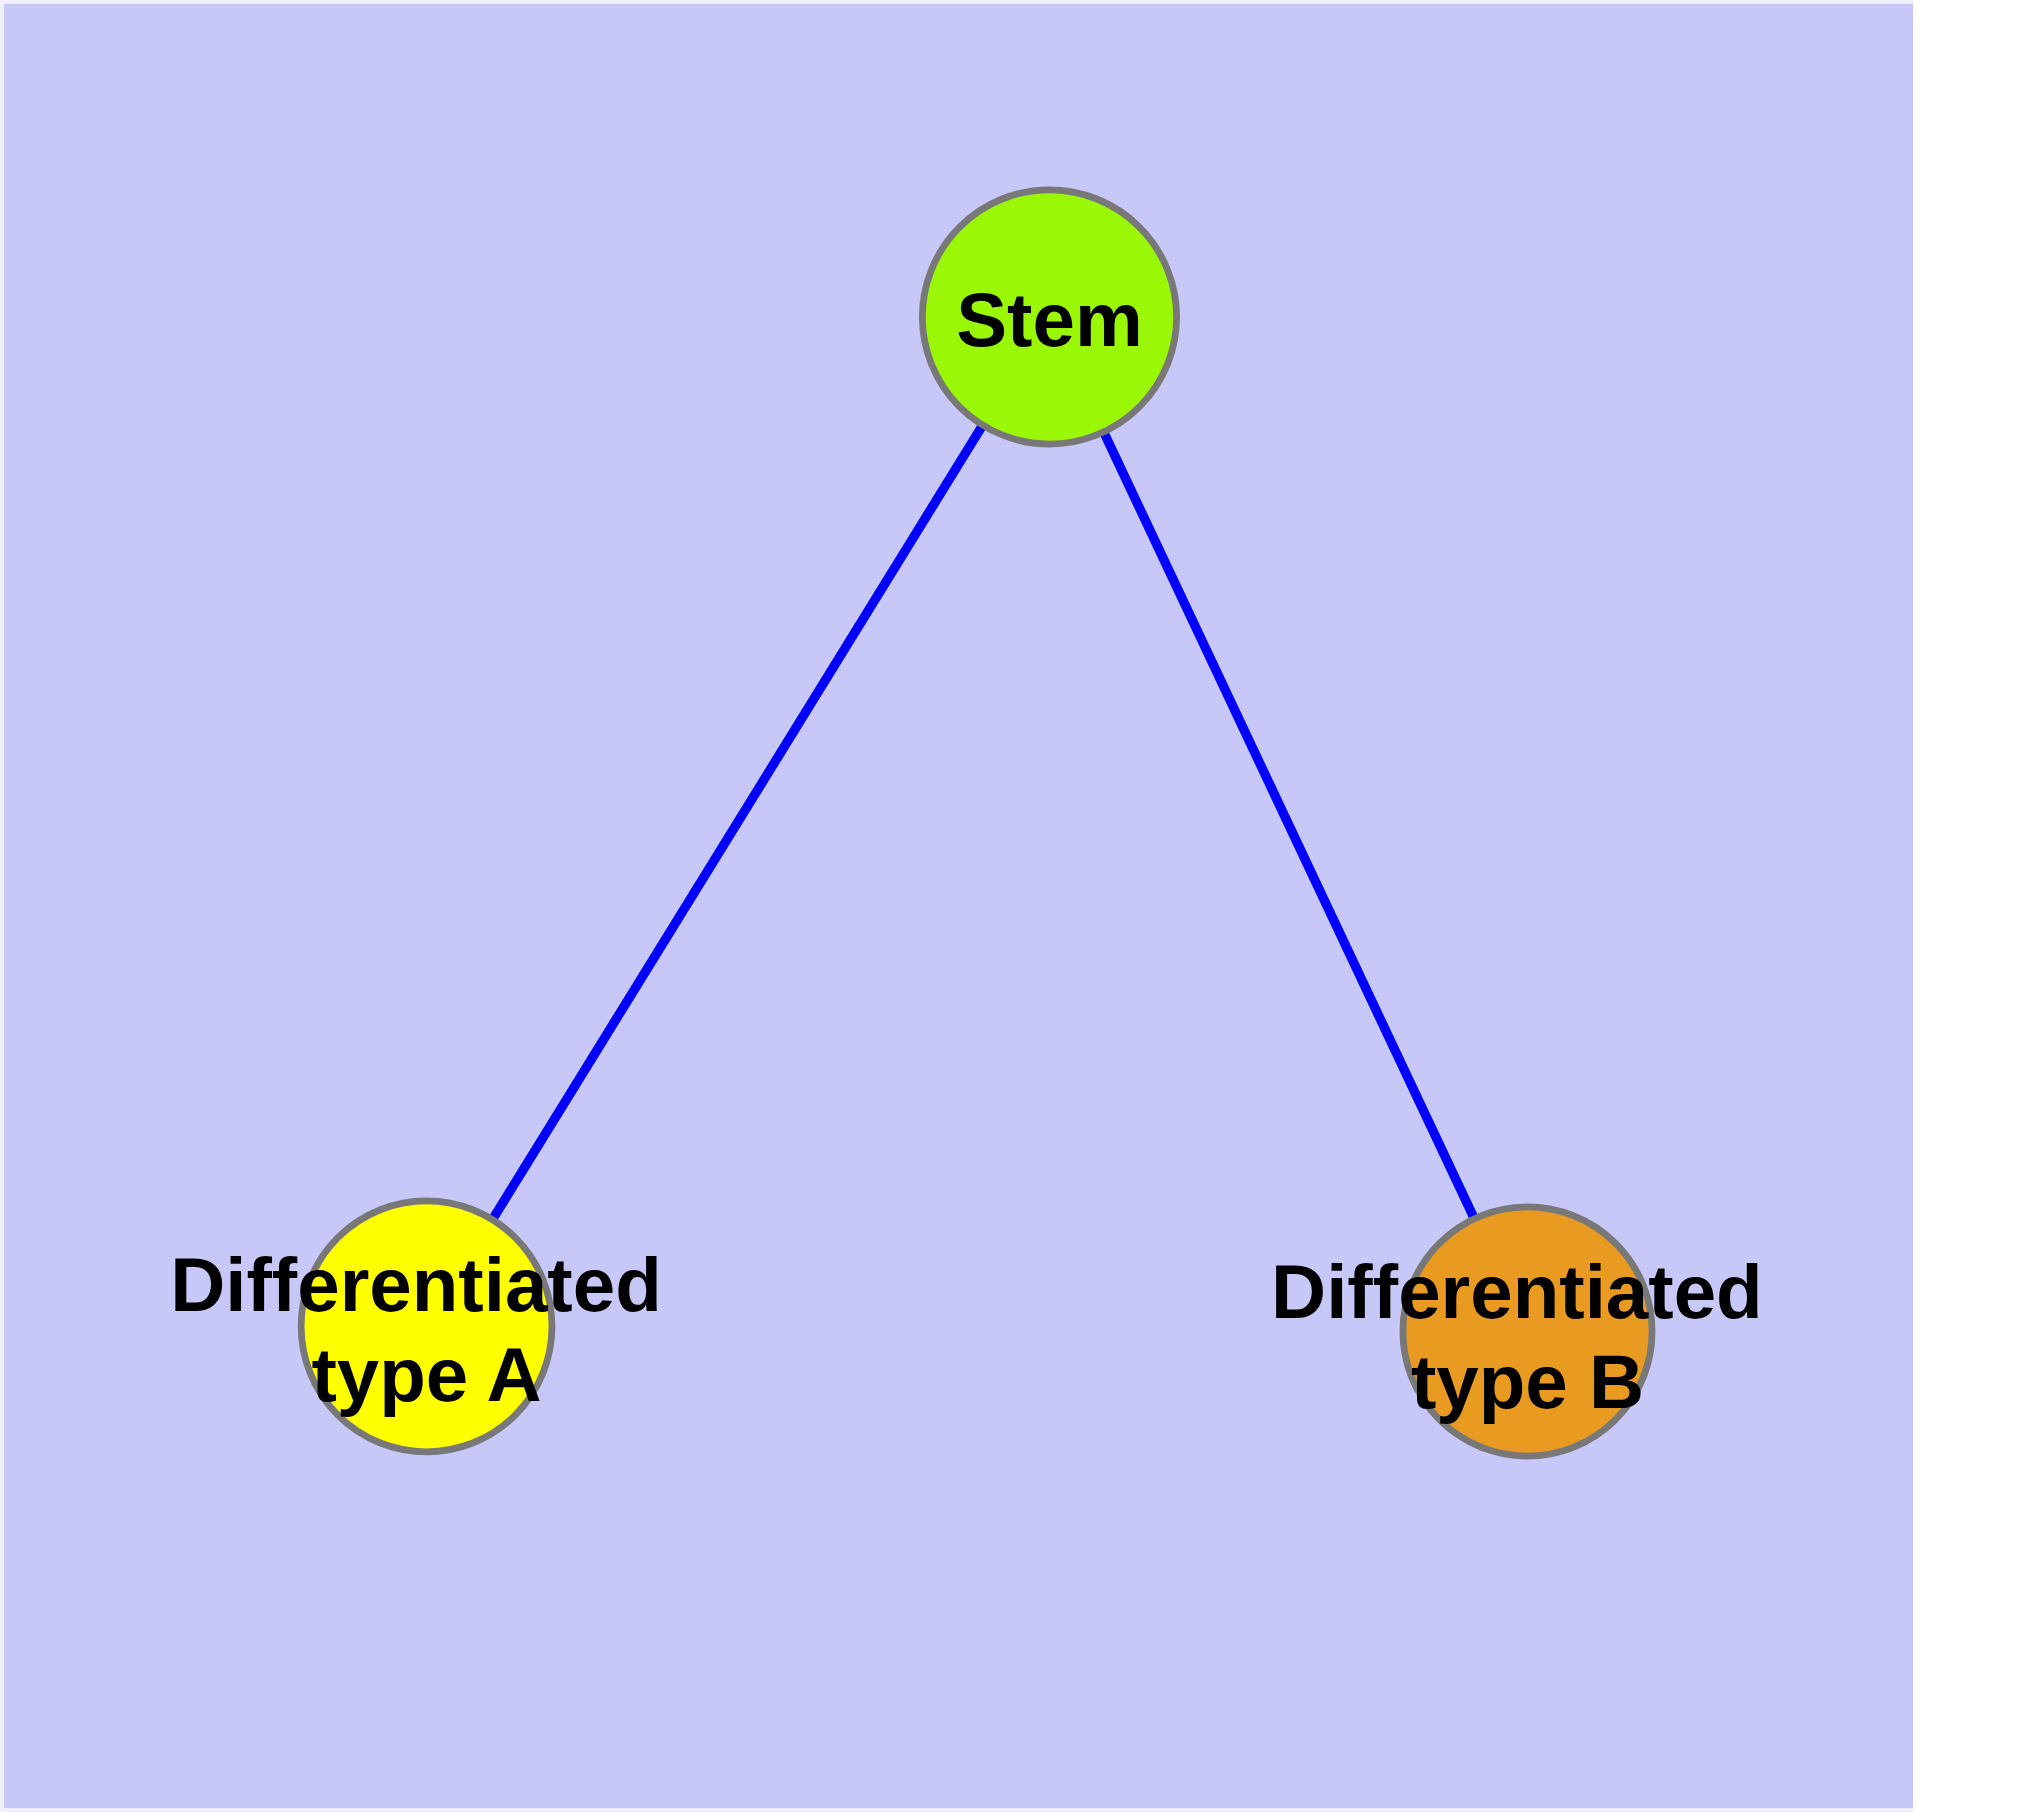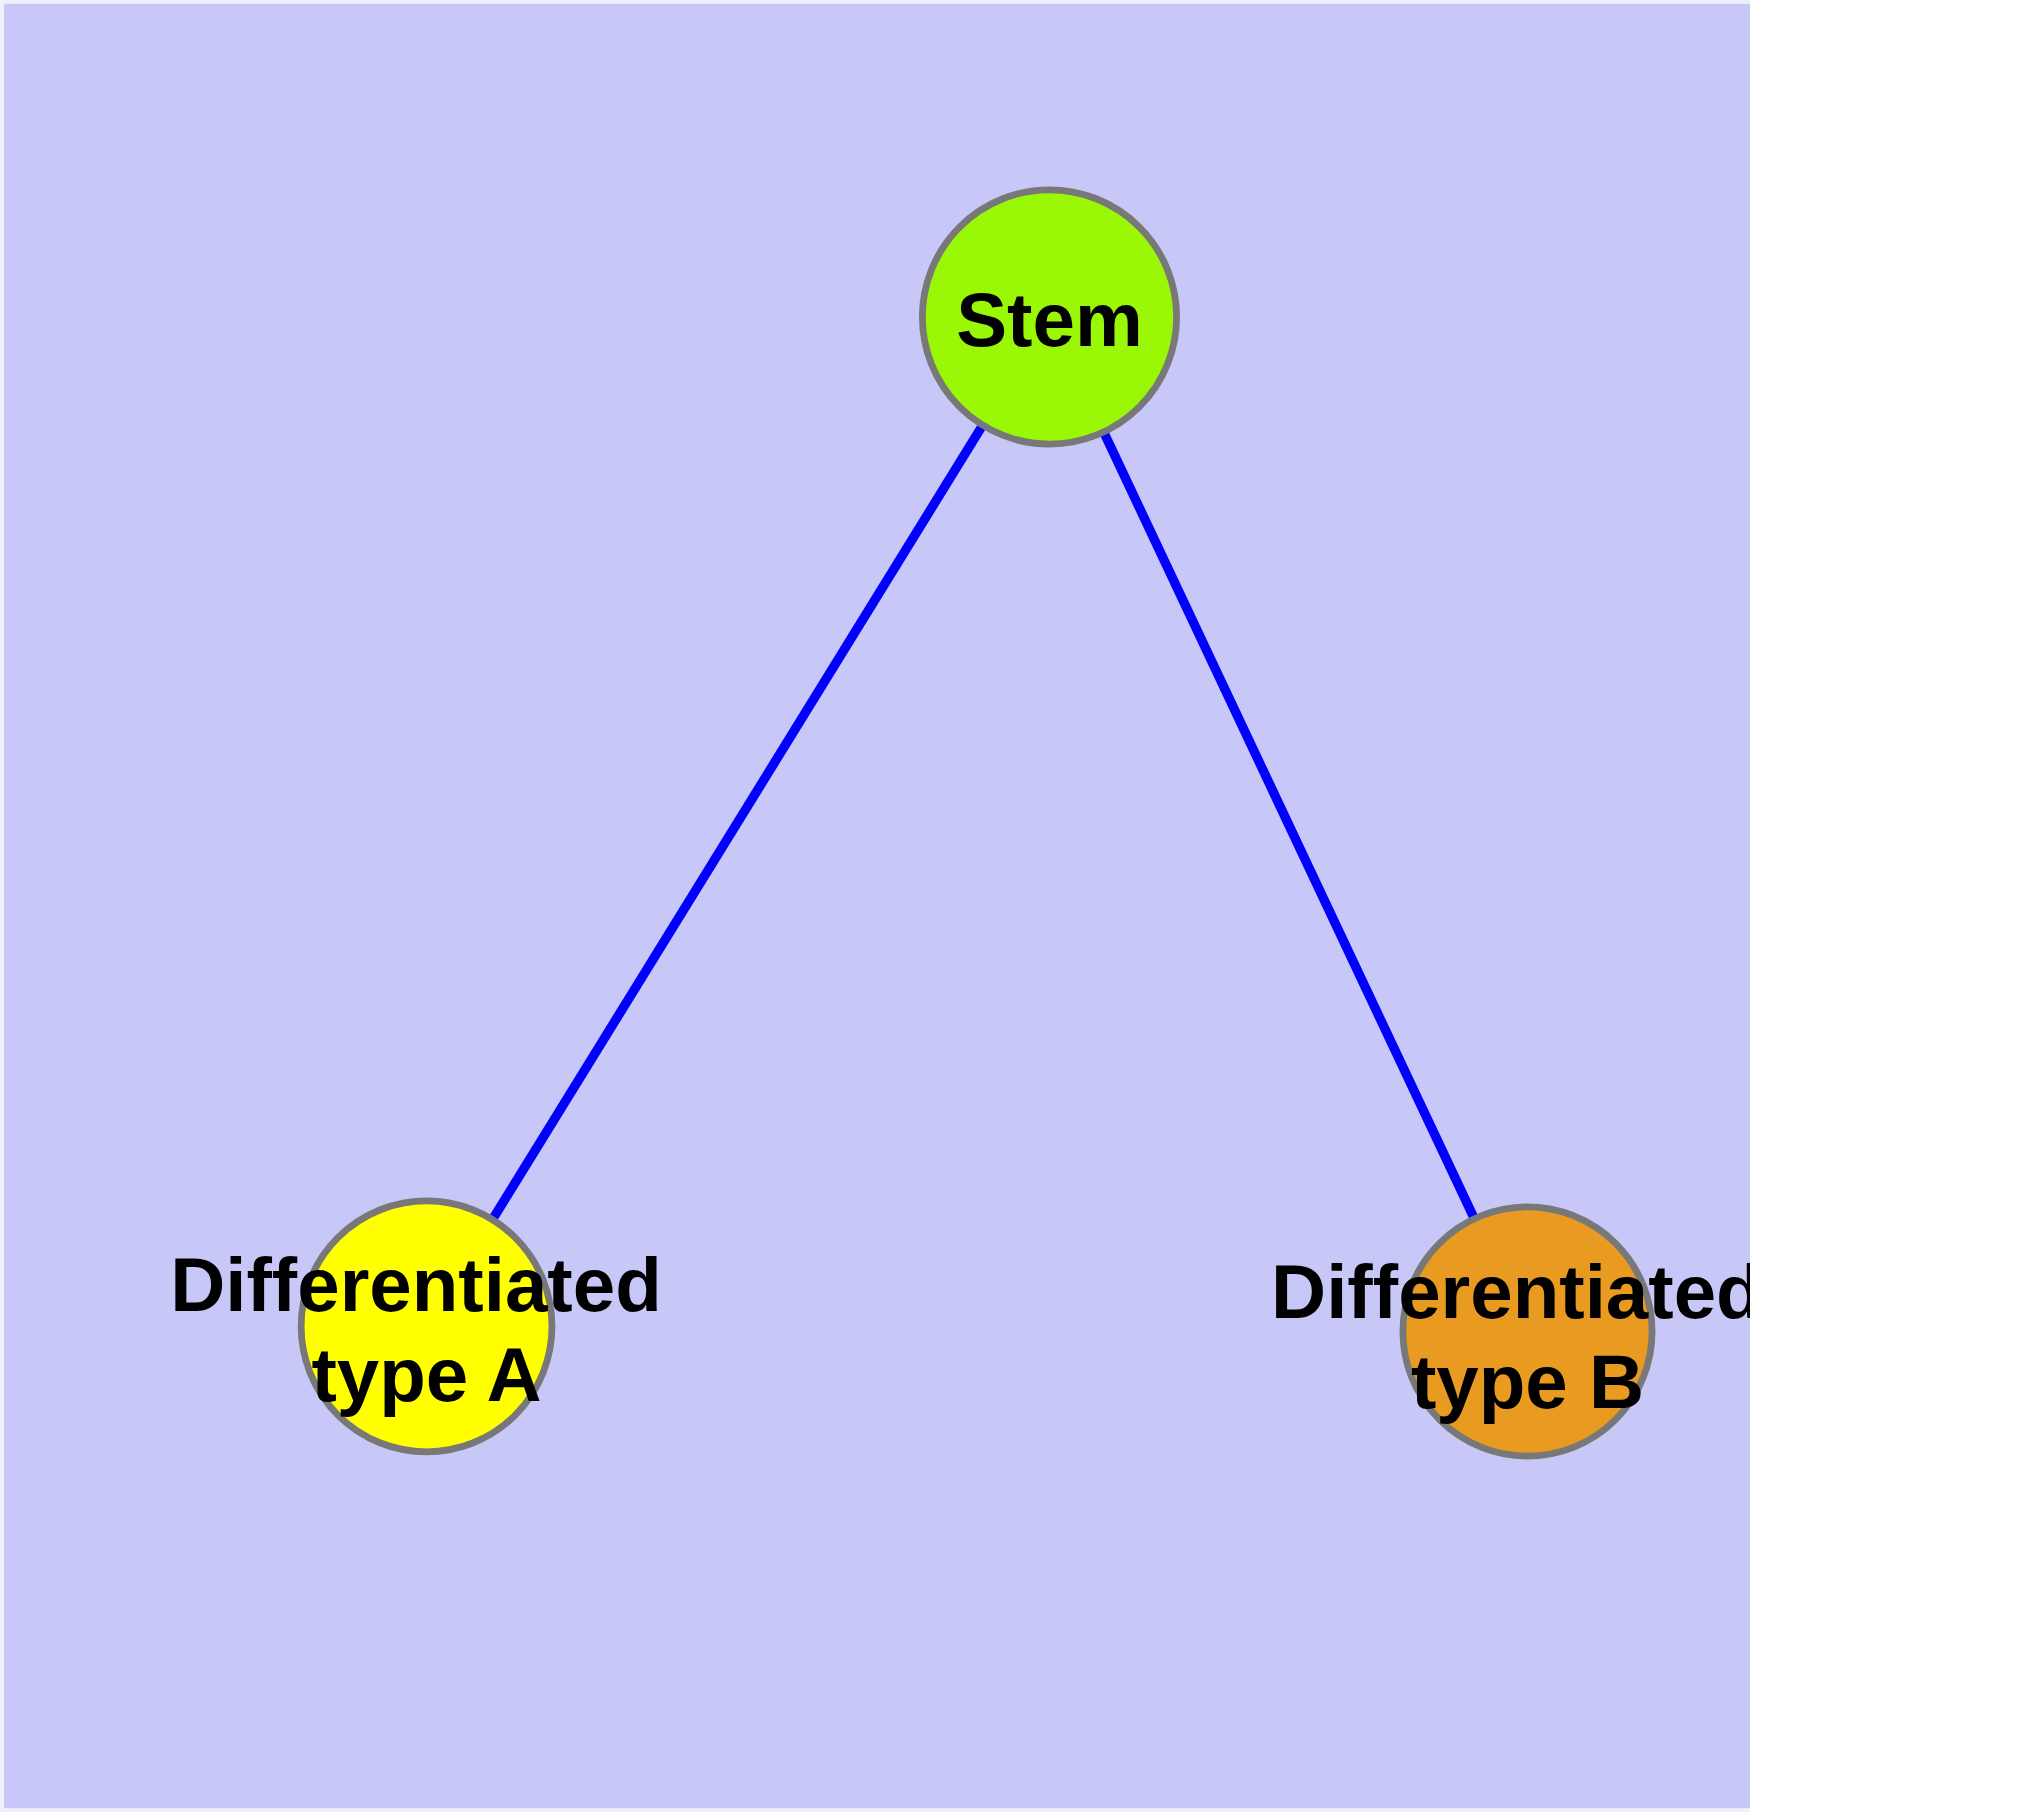--- a/index.html
+++ b/index.html
@@ -2,21 +2,21 @@
 <html style="font-size:13.6px"><head>
 <meta charset="utf-8">
 <style>
   html, body {
     margin: 0;
     padding: 0;
     background: #ffffff;
   }
   .canvas {
     position: relative;
-    width: 1750px;
+    width: 1913px;
     height: 1812px;
     overflow: hidden;
   }
   .canvas svg {
     display: block;
     width: 2021px;
     height: 1812px;
   }
   .edge {
     stroke-width: 11px;

